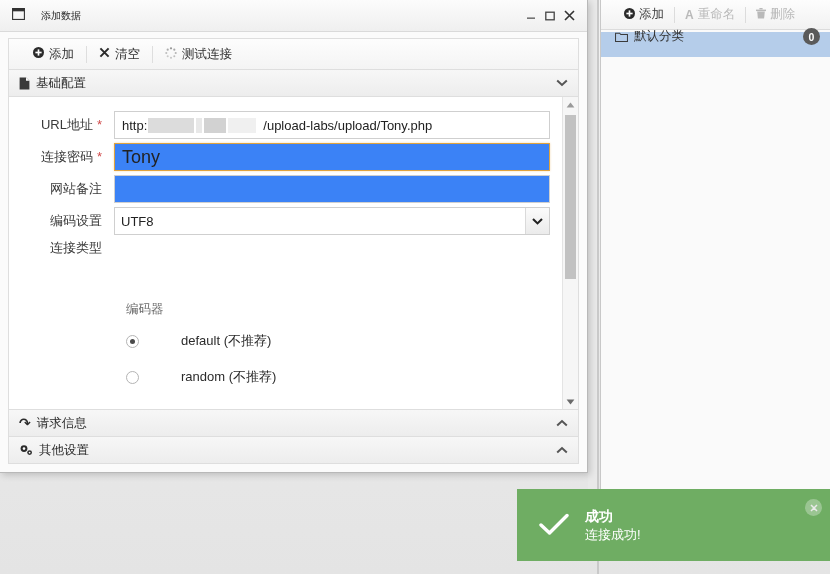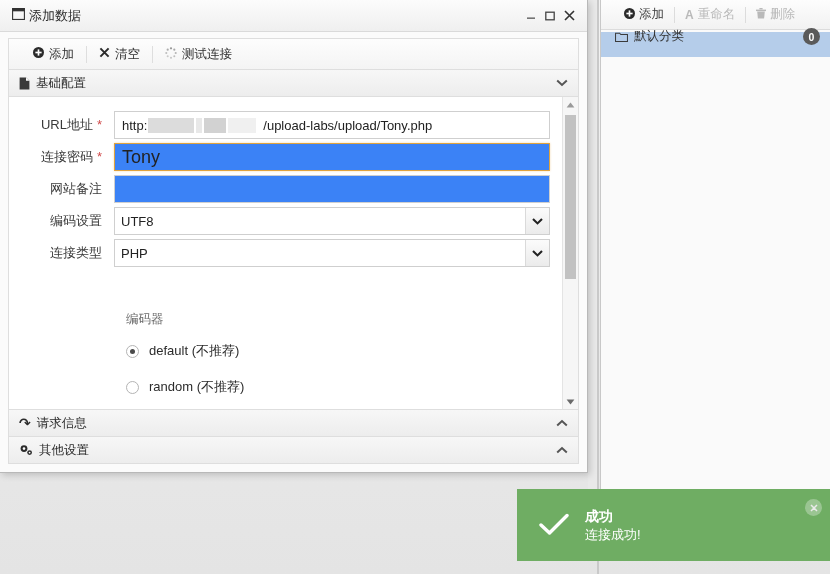--- a/index.html
+++ b/index.html
@@ -72,21 +72,21 @@
     box-shadow: 2px 2px 7px rgba(0,0,0,0.18);
     display: flex; flex-direction: column;
   }
   .titlebar {
     height: 32px;
     background: linear-gradient(to bottom,#fcfcfc,#efefef);
     border-bottom: 1px solid #dadada;
     display: flex; align-items: center;
     padding: 0 8px 0 12px;
   }
-  .title-text { font-size: 13px; color: #2b2b2b; margin-left: 4px; }
+  .title-text { font-size: 10px; color: #2b2b2b; margin-left: 16px; }
   .win-controls { margin-left: auto; display: flex; align-items: center; gap: 9px; padding-right: 4px;}
   .win-btn { color: #444; cursor: pointer; line-height: 1; display:inline-flex; }
 
   .dlg-body { flex: 1; padding: 6px 8px 8px 8px; display: flex; flex-direction: column; overflow: hidden; }
 
   .cmd-bar {
     height: 32px;
     background: linear-gradient(to bottom,#fdfdfd,#f4f4f4);
     border: 1px solid #dedede;
     display: flex; align-items: center;
@@ -182,21 +182,21 @@
     position: absolute; right: 1px; top: 1px;
     width: 24px; height: 26px;
     background: linear-gradient(to bottom,#fbfbfb,#ebebeb);
     border-left: 1px solid #dadada;
     display: flex; align-items: center; justify-content: center;
     pointer-events: none;
   }
 
   .enc-group { margin-top: 16px; padding-left: 107px; }
   .enc-title { font-size: 12.5px; color: #6a6a6a; margin-bottom: 14px; margin-top: 44px; }
-  .radio-row { display: flex; align-items: center; margin-bottom: 18px; }
+  .radio-row { display: flex; align-items: center; margin-bottom: 18px; gap: 32px; }
   .radio {
     width: 13px; height: 13px; border-radius: 50%;
     border: 1px solid #b4b4b4; background: #fff;
     margin-right: 10px; position: relative; flex: none;
   }
   .radio.on::after {
     content: ""; position: absolute;
     left: 3px; top: 3px; width: 5px; height: 5px;
     border-radius: 50%; background: #4a4a4a;
   }
@@ -426,30 +426,20 @@
             <span class="sel-arrow">
               <svg width="11" height="7" viewBox="0 0 11 7">
                   <path d="M1 1 L5.5 5.4 L10 1" fill="none" stroke="#222" stroke-width="2.1"></path>
                 </svg>
             </span>
           </div>
         </div>
 
         <div class="form-row">
           <div class="form-label">连接类型</div>
-          <div class="control sel-wrap">
-            <select class="sel">
-              <option>PHP</option>
-            </select>
-            <span class="sel-arrow">
-              <svg width="11" height="7" viewBox="0 0 11 7">
-                  <path d="M1 1 L5.5 5.4 L10 1" fill="none" stroke="#222" stroke-width="2.1"></path>
-                </svg>
-            </span>
-          </div>
         </div>
 
         <div class="enc-group">
           <div class="enc-title">编码器</div>
 
           <div class="radio-row">
             <span class="radio on"></span>
             <span class="radio-label">default (不推荐)</span>
           </div>
 

